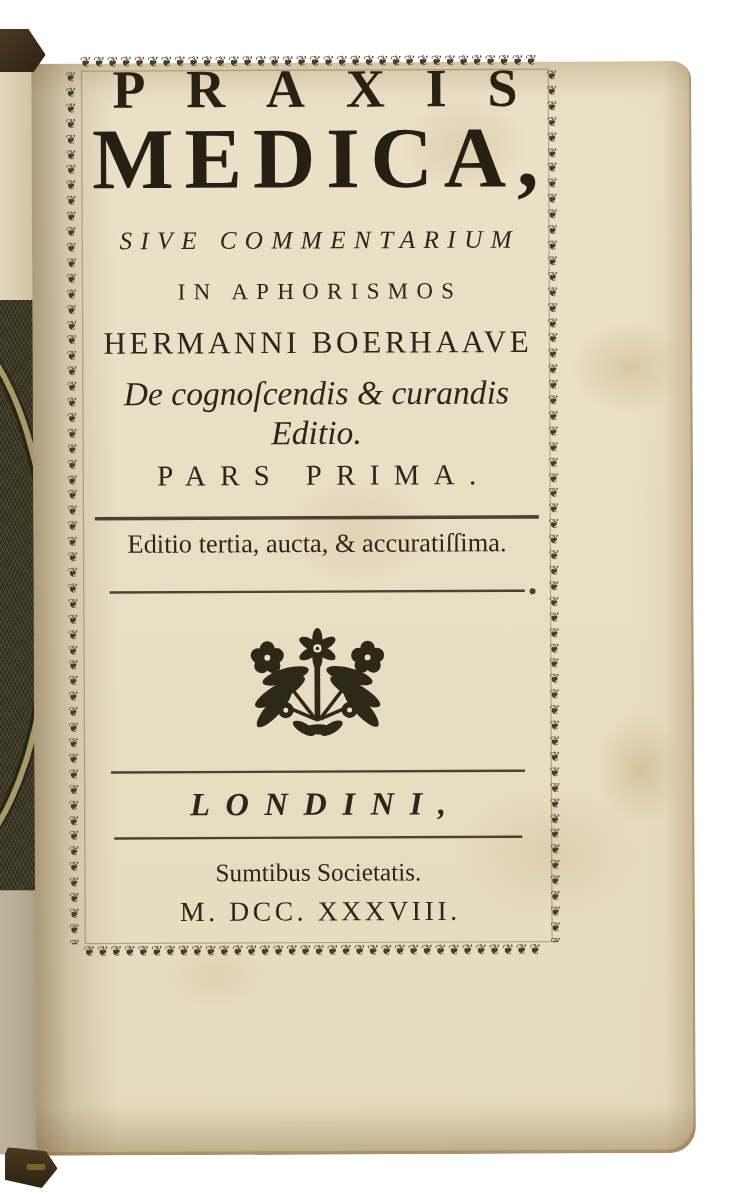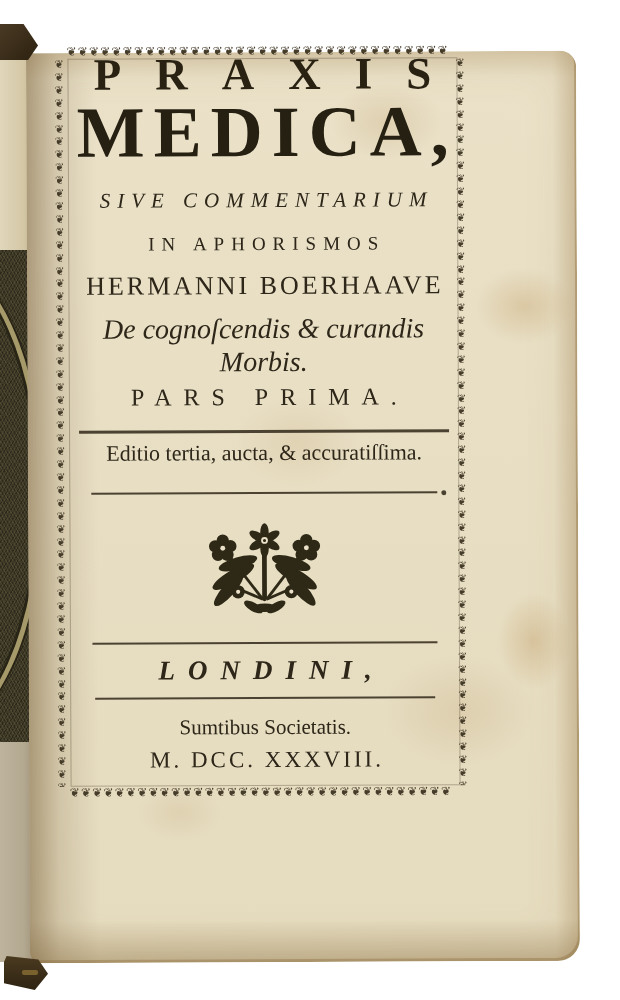--- a/index.html
+++ b/index.html
@@ -108,21 +108,21 @@
     <div class="hairline"></div>
 
     <div class="content">
       <div class="tline l-praxis">PRAXIS</div>
       <div class="tline l-medica">MEDICA,</div>
       <div class="tline l-sive">SIVE COMMENTARIUM</div>
       <div class="tline l-inapho">IN APHORISMOS</div>
       <div class="tline l-author">HERMANNI BOERHAAVE</div>
       <div class="tline l-subject">
         <span>De cognoſcendis &amp; curandis</span><br>
-        <span>Morbis.</span>
+        <span>Editio.</span>
       </div>
       <div class="tline l-pars">PARS PRIMA.</div>
 
       <div class="rule rule-1"></div>
       <div class="tline l-editio">Editio tertia, aucta, &amp; accuratiſſima.</div>
       <div class="rule rule-2"></div>
 
       <div class="ornament-wrap">
         <svg width="152" height="98" viewBox="0 0 160 100" aria-hidden="true">
           <g fill="#2e2817" stroke="none">

